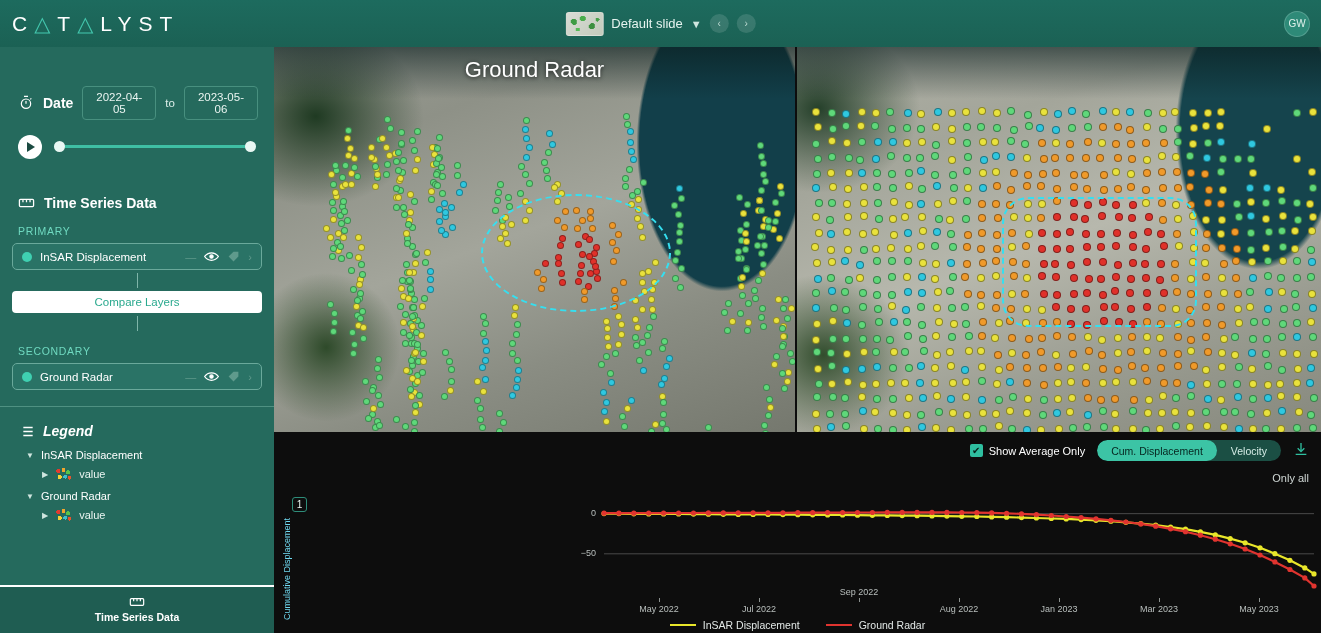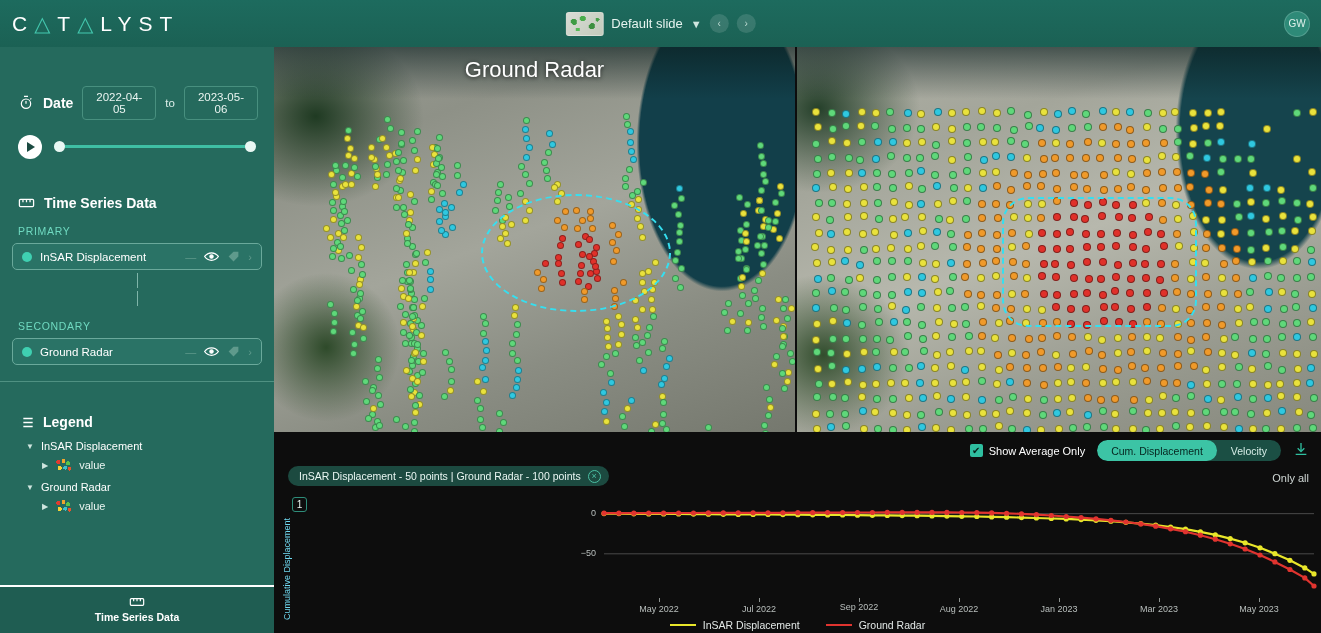--- a/index.html
+++ b/index.html
@@ -106,21 +106,21 @@
   .licon { color: #d8ece7; font-size: 11px; display: flex; align-items: center; }
   .licon.dim { color: #5f9a8c; }
   .connector { width: 1px; height: 15px; background: #7fb5a9; margin: 3px auto 0 auto; }
   .cmp-btn {
     margin: 3px 12px 0 12px; height: 22px; border-radius: 4px;
     background: #ffffff; color: #2aa98e; font-size: 11.5px;
     display: flex; align-items: center; justify-content: center;
   }
   .divider { height: 1px; background: #4f9182; margin: 16px 0 0 0; }
 
-  .legend-head { margin-top: 32px; }
+  .legend-head { margin-top: 16px; font-style: italic; }
   .lg-node { padding-left: 26px; margin-top: 10px; display: flex; align-items: center; gap: 7px; }
   .lg-node .caret { color: #cfe6df; font-size: 8px; }
   .lg-node .txt { color: #ffffff; font-size: 11px; }
   .lg-leaf { padding-left: 42px; margin-top: 7px; display: flex; align-items: center; gap: 8px; }
   .lg-leaf .caret { color: #cfe6df; font-size: 8px; }
   .dots-ico {
     width: 15px; height: 12px;
     background:
       radial-gradient(circle at 15% 25%, #e03b2f 2px, transparent 2px),
       radial-gradient(circle at 50% 15%, #f0a52c 2px, transparent 2px),
@@ -317,20 +317,21 @@
         </span>
         <span class="licon dim">
           <svg width="13" height="13" viewBox="0 0 24 24" fill="#5f9a8c">
               <path d="M3 12l9-9h9v9l-9 9z"></path>
             </svg>
         </span>
         <span class="licon dim">›</span>
       </div>
 
       <div class="connector"></div>
+      <div class="cmp-btn">Compare Layers</div>
       <div class="connector"></div>
 
       <div class="grp-label">SECONDARY</div>
 
       <div class="layer-card">
         <span class="ldot"></span>
         <span class="lname">Ground Radar</span>
         <span class="licon dim">—</span>
         <span class="licon">
           <svg width="15" height="11" viewBox="0 0 24 16" fill="none" stroke="#fff" stroke-width="2">
@@ -1657,24 +1658,20 @@
           <span class="ptg" style="left:496px;top:377px;background:#5fd87a"></span>
           <span class="ptg" style="left:512px;top:377px;background:#5fd87a"></span>
         </div>
       <div class="ellipse-ins"></div>
       <div class="maphaze"></div>
     </div>
   </div>
 
   <div class="chart">
 
-    <div class="chip">
-      <span class="ctxt">InSAR Displacement - 50 points | Ground Radar - 100 points</span>
-      <span class="cx">×</span>
-    </div>
 
     <div class="ch-tools">
       <div class="cbwrap">
         <span class="cbox">✔</span>
         <span class="cblab">Show Average Only</span>
       </div>
       <div class="seg">
         <div class="on">Cum. Displacement</div>
         <div class="off">Velocity</div>
       </div>
@@ -1794,21 +1791,21 @@
           <circle cx="1040.0" cy="92.0" r="2.6" fill="#e0342f"></circle>
         </svg>
       <div id="axes">
           <div class="ytick" style="left:296px;top:13.642857142857142px">0</div>
           <div class="ytick" style="left:296px;top:53.82142857142858px">−50</div>
           <div class="xmark" style="left:385px;top:104px"></div>
           <div class="xtick" style="left:385px;top:110px">May 2022</div>
           <div class="xmark" style="left:485px;top:104px"></div>
           <div class="xtick" style="left:485px;top:110px">Jul 2022</div>
           <div class="xmark" style="left:585px;top:104px"></div>
-          <div class="xtick" style="left:585px;top:108px">Sep 2022</div>
+          <div class="xtick" style="left:585px;top:93px">Sep 2022</div>
           <div class="xmark" style="left:685px;top:104px"></div>
           <div class="xtick" style="left:685px;top:110px">Aug 2022</div>
           <div class="xmark" style="left:785px;top:104px"></div>
           <div class="xtick" style="left:785px;top:110px">Jan 2023</div>
           <div class="xmark" style="left:885px;top:104px"></div>
           <div class="xtick" style="left:885px;top:110px">Mar 2023</div>
           <div class="xmark" style="left:985px;top:104px"></div>
           <div class="xtick" style="left:985px;top:110px">May 2023</div>
         </div>
       <div class="ch-legend">

